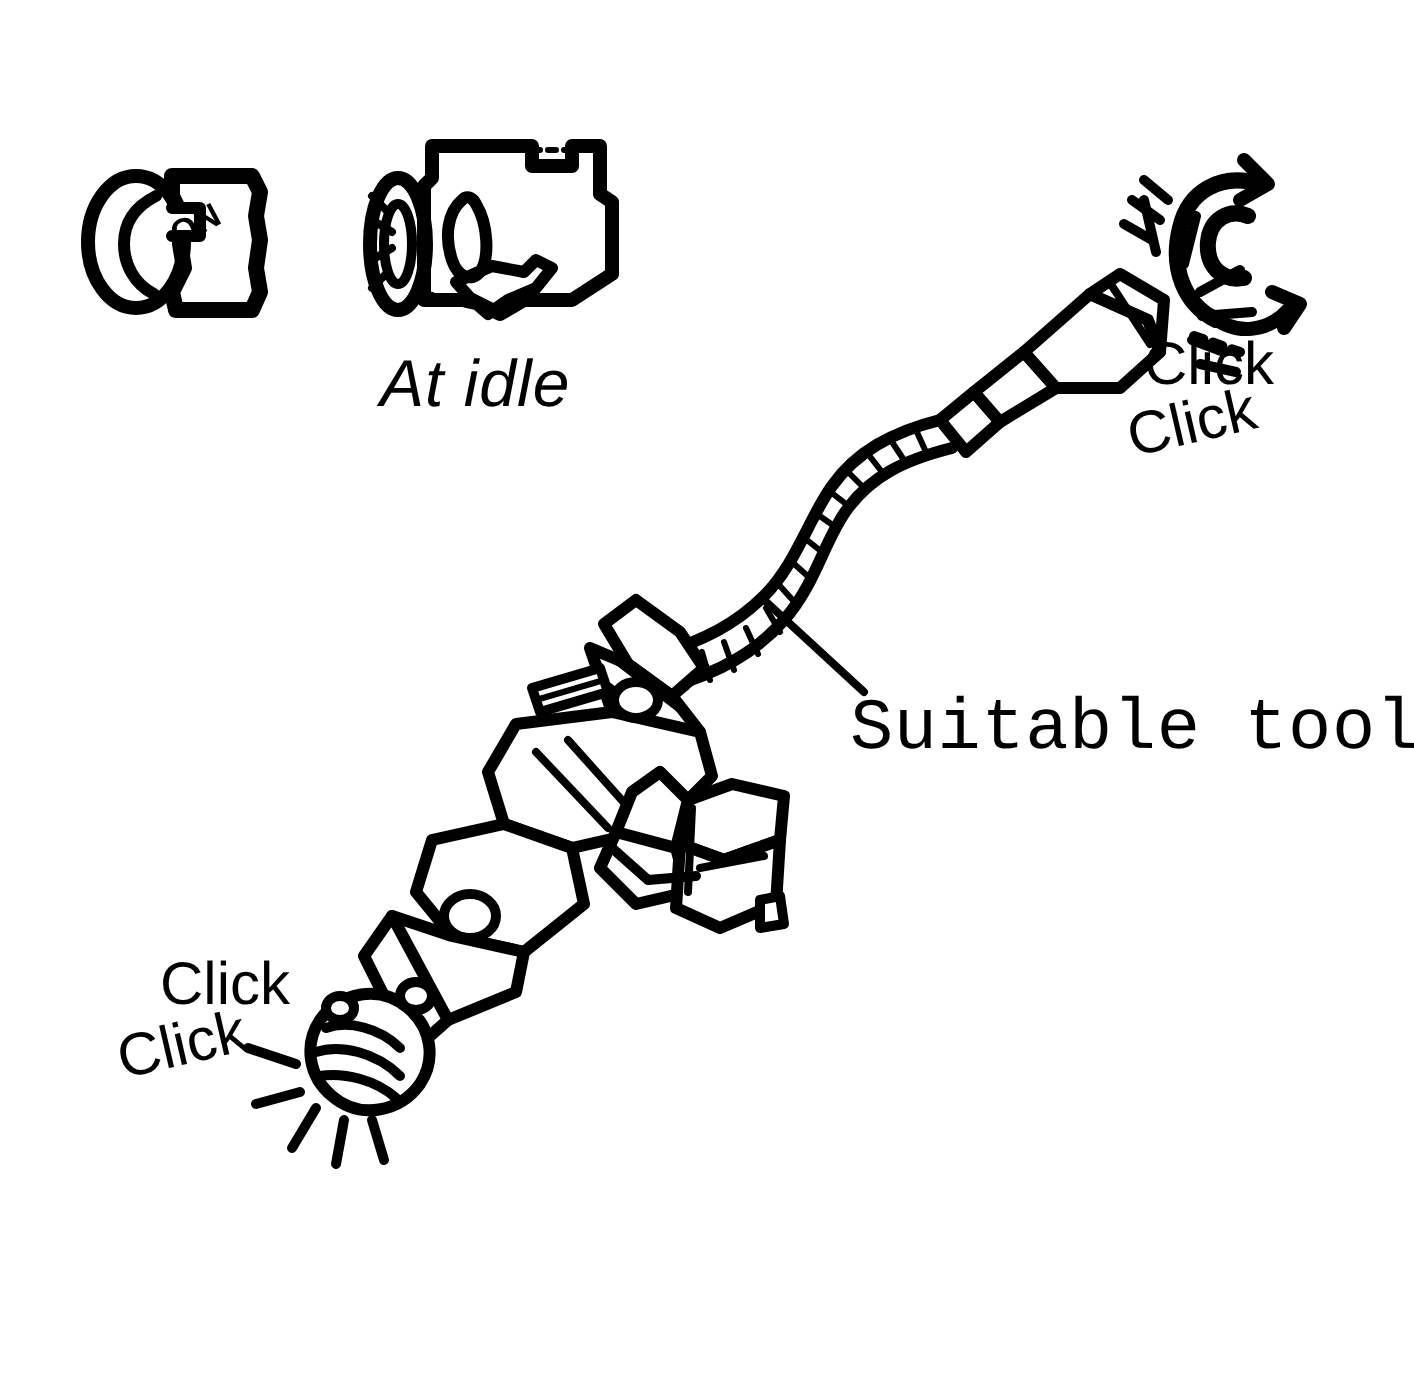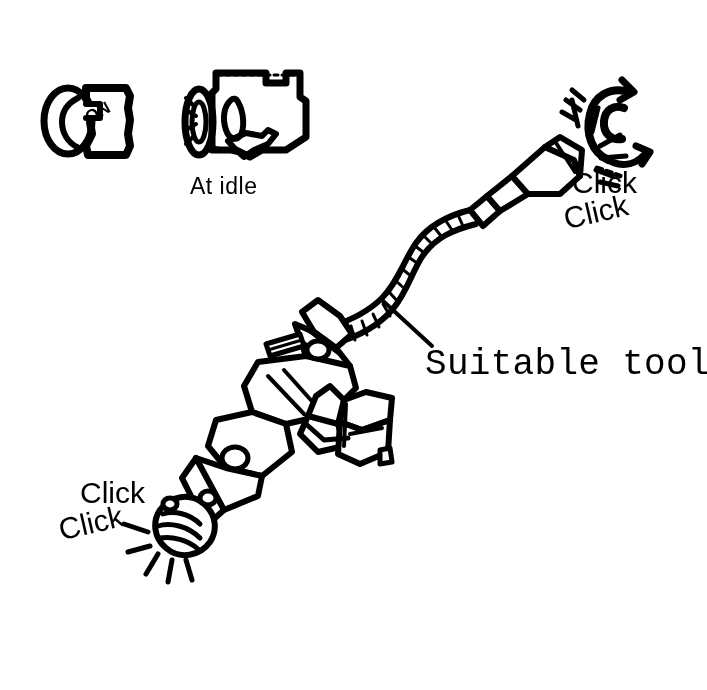--- a/index.html
+++ b/index.html
@@ -32,22 +32,23 @@
   .lbl {
     position: absolute;
     white-space: nowrap;
     font-family: "Liberation Sans", sans-serif;
     color: #000000;
     line-height: 1;
   }
   #label-at-idle {
     left: 190px;
     top: 175px;
-    font-size: 23px;
+    font-size: 33px;
     letter-spacing: 0.5px;
+    font-style: italic;
   }
   #label-click-top-1 {
     left: 572px;
     top: 168px;
     font-size: 30px;
   }
   #label-click-top-2 {
     left: 561px;
     top: 205px;
     font-size: 30px;

